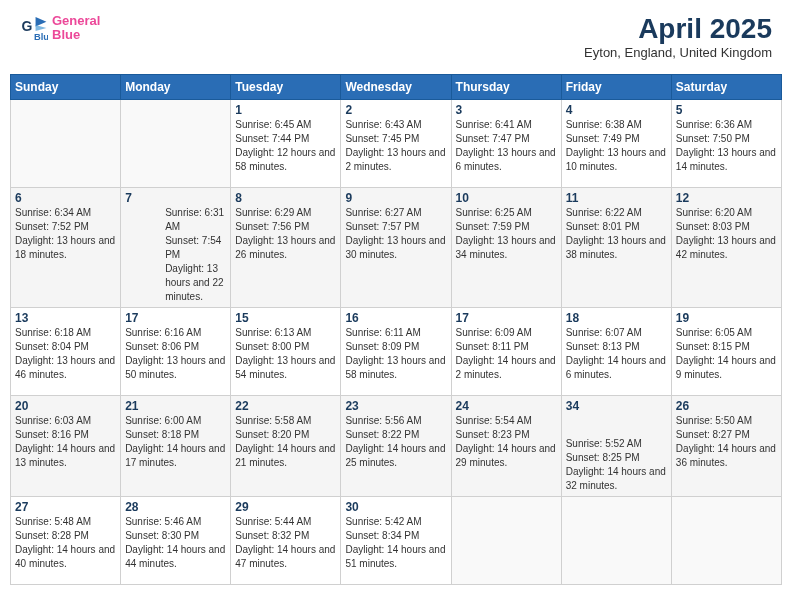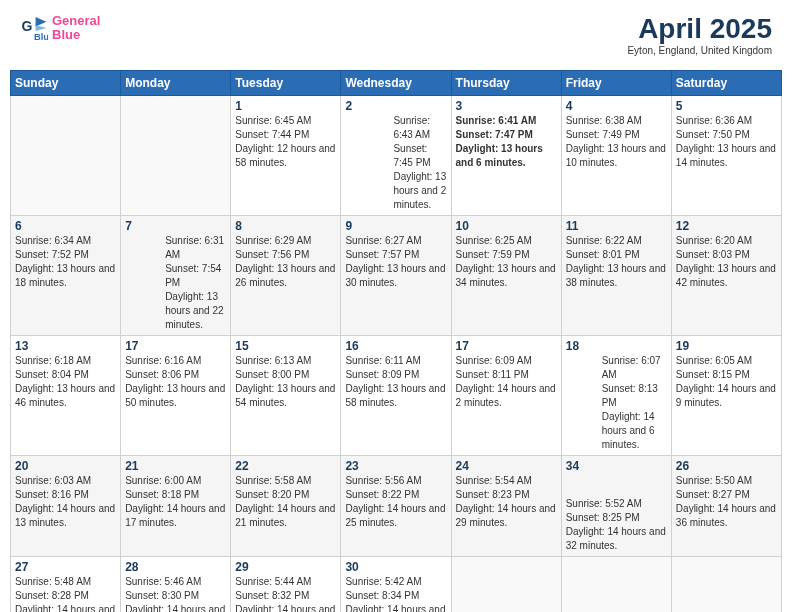--- a/index.html
+++ b/index.html
@@ -45,21 +45,21 @@
     .header-right {
       text-align: right;
     }
     .month-title {
       font-size: 28px;
       font-weight: bold;
       color: #1a3a5c;
       line-height: 1.1;
     }
     .location-title {
-      font-size: 10px;
+      font-size: 13px;
       color: #333;
       font-weight: normal;
     }
     .calendar {
       flex: 1;
       padding: 6px 10px 10px 10px;
     }
     table {
       width: 100%;
       border-collapse: collapse;
@@ -144,27 +144,27 @@
             <td class="empty-cell"></td>
             <td class="empty-cell"></td>
             <td>
               <span class="day-num">1</span>
               <div class="day-info" style="white-space: pre-line;">Sunrise: 6:45 AM
 Sunset: 7:44 PM
 Daylight: 12 hours and 58 minutes.</div>
             </td>
             <td>
               <span class="day-num">2</span>
-              <div class="day-info" style="white-space: pre-line; margin-left: 48px;">Sunrise: 6:43 AM
+              <div class="day-info" style="white-space: pre-line;">Sunrise: 6:43 AM
 Sunset: 7:45 PM
 Daylight: 13 hours and 2 minutes.</div>
             </td>
             <td>
               <span class="day-num">3</span>
-              <div class="day-info" style="white-space: pre-line; font-weight: bold;">Sunrise: 6:41 AM
+              <div class="day-info" style="white-space: pre-line;">Sunrise: 6:41 AM
 Sunset: 7:47 PM
 Daylight: 13 hours and 6 minutes.</div>
             </td>
             <td>
               <span class="day-num">4</span>
               <div class="day-info" style="white-space: pre-line;">Sunrise: 6:38 AM
 Sunset: 7:49 PM
 Daylight: 13 hours and 10 minutes.</div>
             </td>
             <td>
@@ -244,21 +244,21 @@
 Daylight: 13 hours and 58 minutes.</div>
             </td>
             <td>
               <span class="day-num">17</span>
               <div class="day-info" style="white-space: pre-line;">Sunrise: 6:09 AM
 Sunset: 8:11 PM
 Daylight: 14 hours and 2 minutes.</div>
             </td>
             <td>
               <span class="day-num">18</span>
-              <div class="day-info" style="white-space: pre-line; margin-left: 36px;">Sunrise: 6:07 AM
+              <div class="day-info" style="white-space: pre-line;">Sunrise: 6:07 AM
 Sunset: 8:13 PM
 Daylight: 14 hours and 6 minutes.</div>
             </td>
             <td>
               <span class="day-num">19</span>
               <div class="day-info" style="white-space: pre-line;">Sunrise: 6:05 AM
 Sunset: 8:15 PM
 Daylight: 14 hours and 9 minutes.</div>
             </td>
           </tr>

